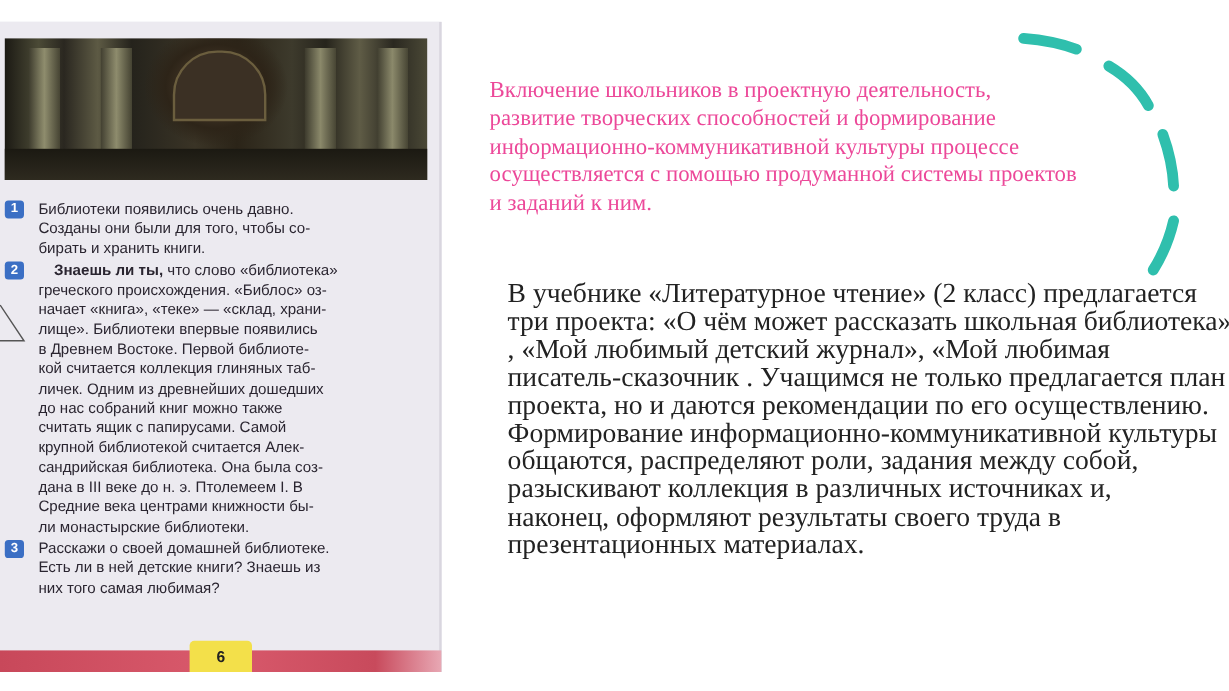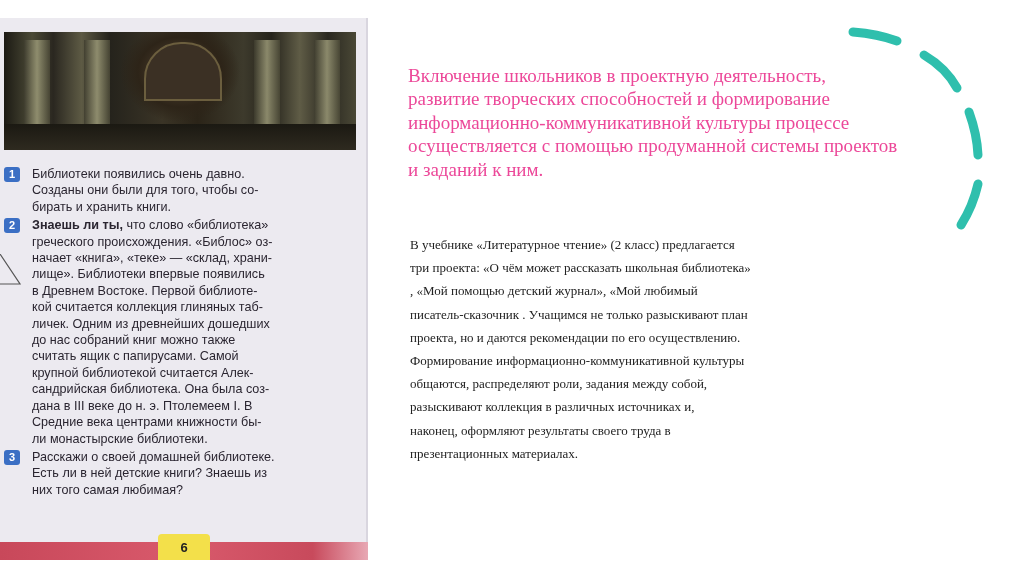--- a/index.html
+++ b/index.html
@@ -32,40 +32,40 @@
     position: absolute; left: 8px; top: 148px; width: 352px;
     font-family: "Liberation Sans", sans-serif; font-size: 12.6px; line-height: 16.4px; color: #2a2530;
     text-align: justify;
   }
   .task { position: relative; padding-left: 24px; margin-bottom: 2px; }
   .task-num {
     position: absolute; left: -4px; top: 1px; width: 16px; height: 15px; border-radius: 3px;
     background: #3b6fc4; color: #fff; font-size: 11px; font-weight: bold; text-align: center; line-height: 15px;
   }
   .task-text { display: block; white-space: pre-line; }
-  .bold-lead { font-weight: bold; }
+  .bold-lead { font-weight: bold; margin-left: 13px; }
   .page-num-band {
     position: absolute; left: 0; bottom: 0; width: 100%; height: 18px;
     background: linear-gradient(90deg, #c8485a 0%, #d95a6c 50%, #c84a5c 85%, #e8a8b4 100%);
   }
   .page-num {
     position: absolute; left: 158px; bottom: 0; width: 52px; height: 26px;
     background: #f3e04a; border-radius: 4px 4px 0 0; text-align: center;
     font-family: "Liberation Sans", sans-serif; font-weight: bold; font-size: 13px; line-height: 28px; color: #222;
   }
   .tri-svg { position: absolute; left: 0; top: 236px; }
 
   
   .intro {
     position: absolute; left: 408px; top: 64px; width: 570px;
     font-size: 19px; line-height: 23.4px; color: #ec4899;
   }
   .main-text {
-    position: absolute; left: 410px; top: 233px; width: 570px;
-    font-size: 13px; line-height: 23.2px; color: #222;
+    position: absolute; left: 423px; top: 233px; width: 570px;
+    font-size: 23px; line-height: 23.2px; color: #222;
   }
   .line { display: block; white-space: nowrap; }
   .deco { position: absolute; left: 820px; top: 0; }
 </style>
 </head>
 <body>
 
 <div class="textbook">
   <div class="photo">
     <div class="col" style="left:20px"></div>
@@ -103,22 +103,22 @@
   <span class="line">Включение школьников в проектную деятельность,</span>
   <span class="line">развитие творческих способностей и формирование</span>
   <span class="line">информационно-коммуникативной культуры процессе</span>
   <span class="line">осуществляется с помощью продуманной системы проектов</span>
   <span class="line">и заданий к ним.</span>
 </div>
 
 <div class="main-text">
   <span class="line">В учебнике «Литературное чтение» (2 класс) предлагается</span>
   <span class="line">три проекта: «О чём может рассказать школьная библиотека»</span>
-  <span class="line">, «Мой помощью детский журнал», «Мой любимый</span>
-  <span class="line">писатель-сказочник . Учащимся не только разыскивают план</span>
+  <span class="line">, «Мой любимый детский журнал», «Мой любимая</span>
+  <span class="line">писатель-сказочник . Учащимся не только предлагается план</span>
   <span class="line">проекта, но и даются рекомендации по его осуществлению.</span>
   <span class="line">Формирование информационно-коммуникативной культуры</span>
   <span class="line">общаются, распределяют роли, задания между собой,</span>
   <span class="line">разыскивают коллекция в различных источниках и,</span>
   <span class="line">наконец, оформляют результаты своего труда в</span>
   <span class="line">презентационных материалах.</span>
 </div>
 
 <svg class="deco" width="204" height="250" viewBox="0 0 204 250">
   <g fill="none" stroke="#2fbfad" stroke-width="9" stroke-linecap="round">

